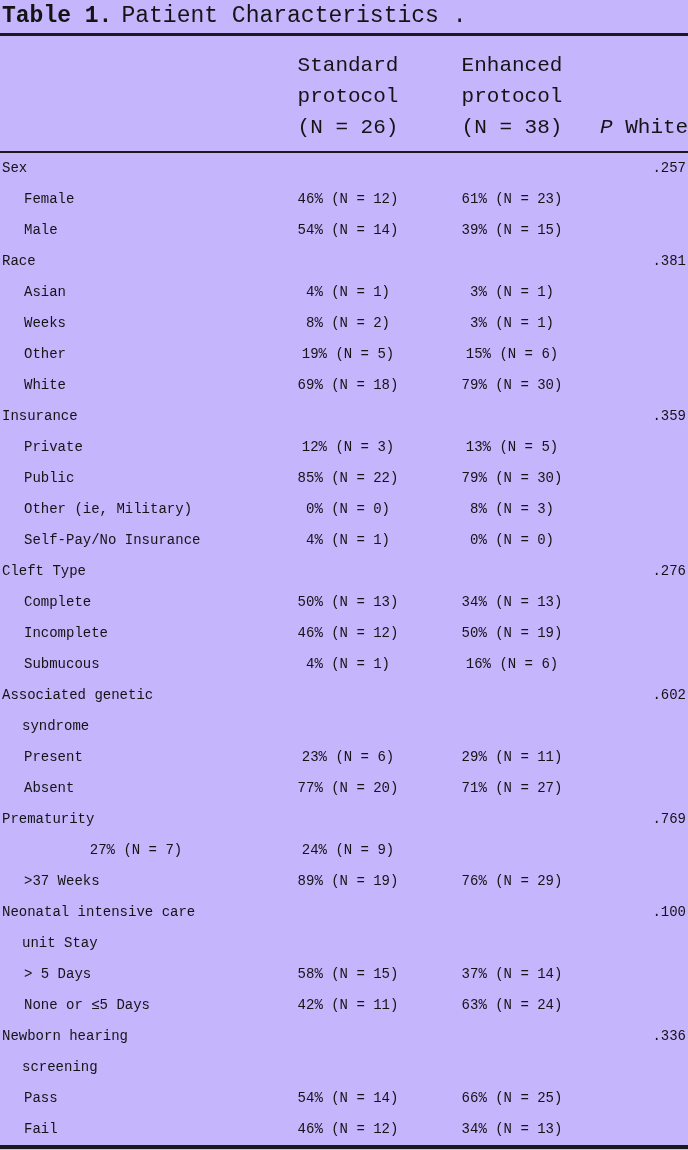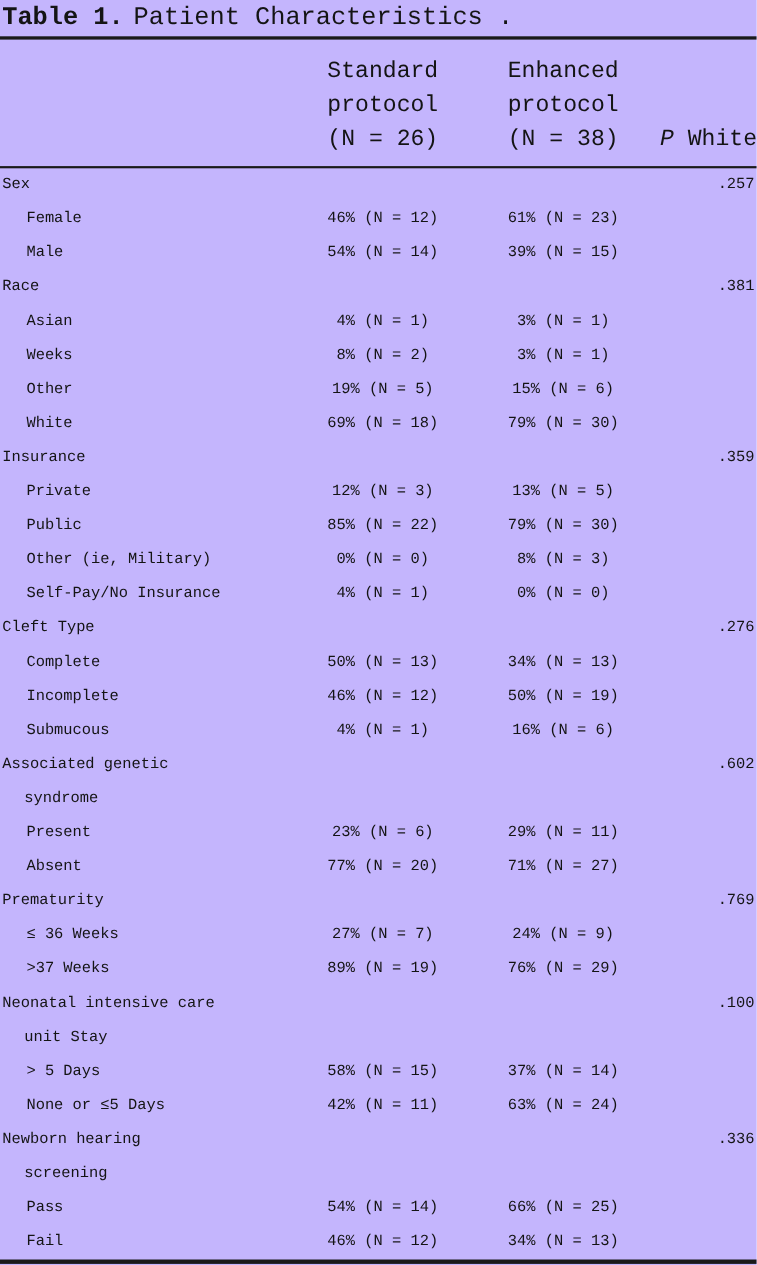--- a/index.html
+++ b/index.html
@@ -244,21 +244,20 @@
       </div>
       <div class="grid-row row">
         <div class="c1">
           <div class="line1">Prematurity</div>
         </div>
         <div class="c2"></div>
         <div class="c3"></div>
         <div class="c4">.769</div>
       </div>
       <div class="grid-row row">
-        <div class="c1 indent">≤ 36 Weeks</div>
         <div class="c2">27% (N = 7)</div>
         <div class="c3">24% (N = 9)</div>
         <div class="c4"></div>
       </div>
       <div class="grid-row row">
         <div class="c1 indent">&gt;37 Weeks</div>
         <div class="c2">89% (N = 19)</div>
         <div class="c3">76% (N = 29)</div>
         <div class="c4"></div>
       </div>

